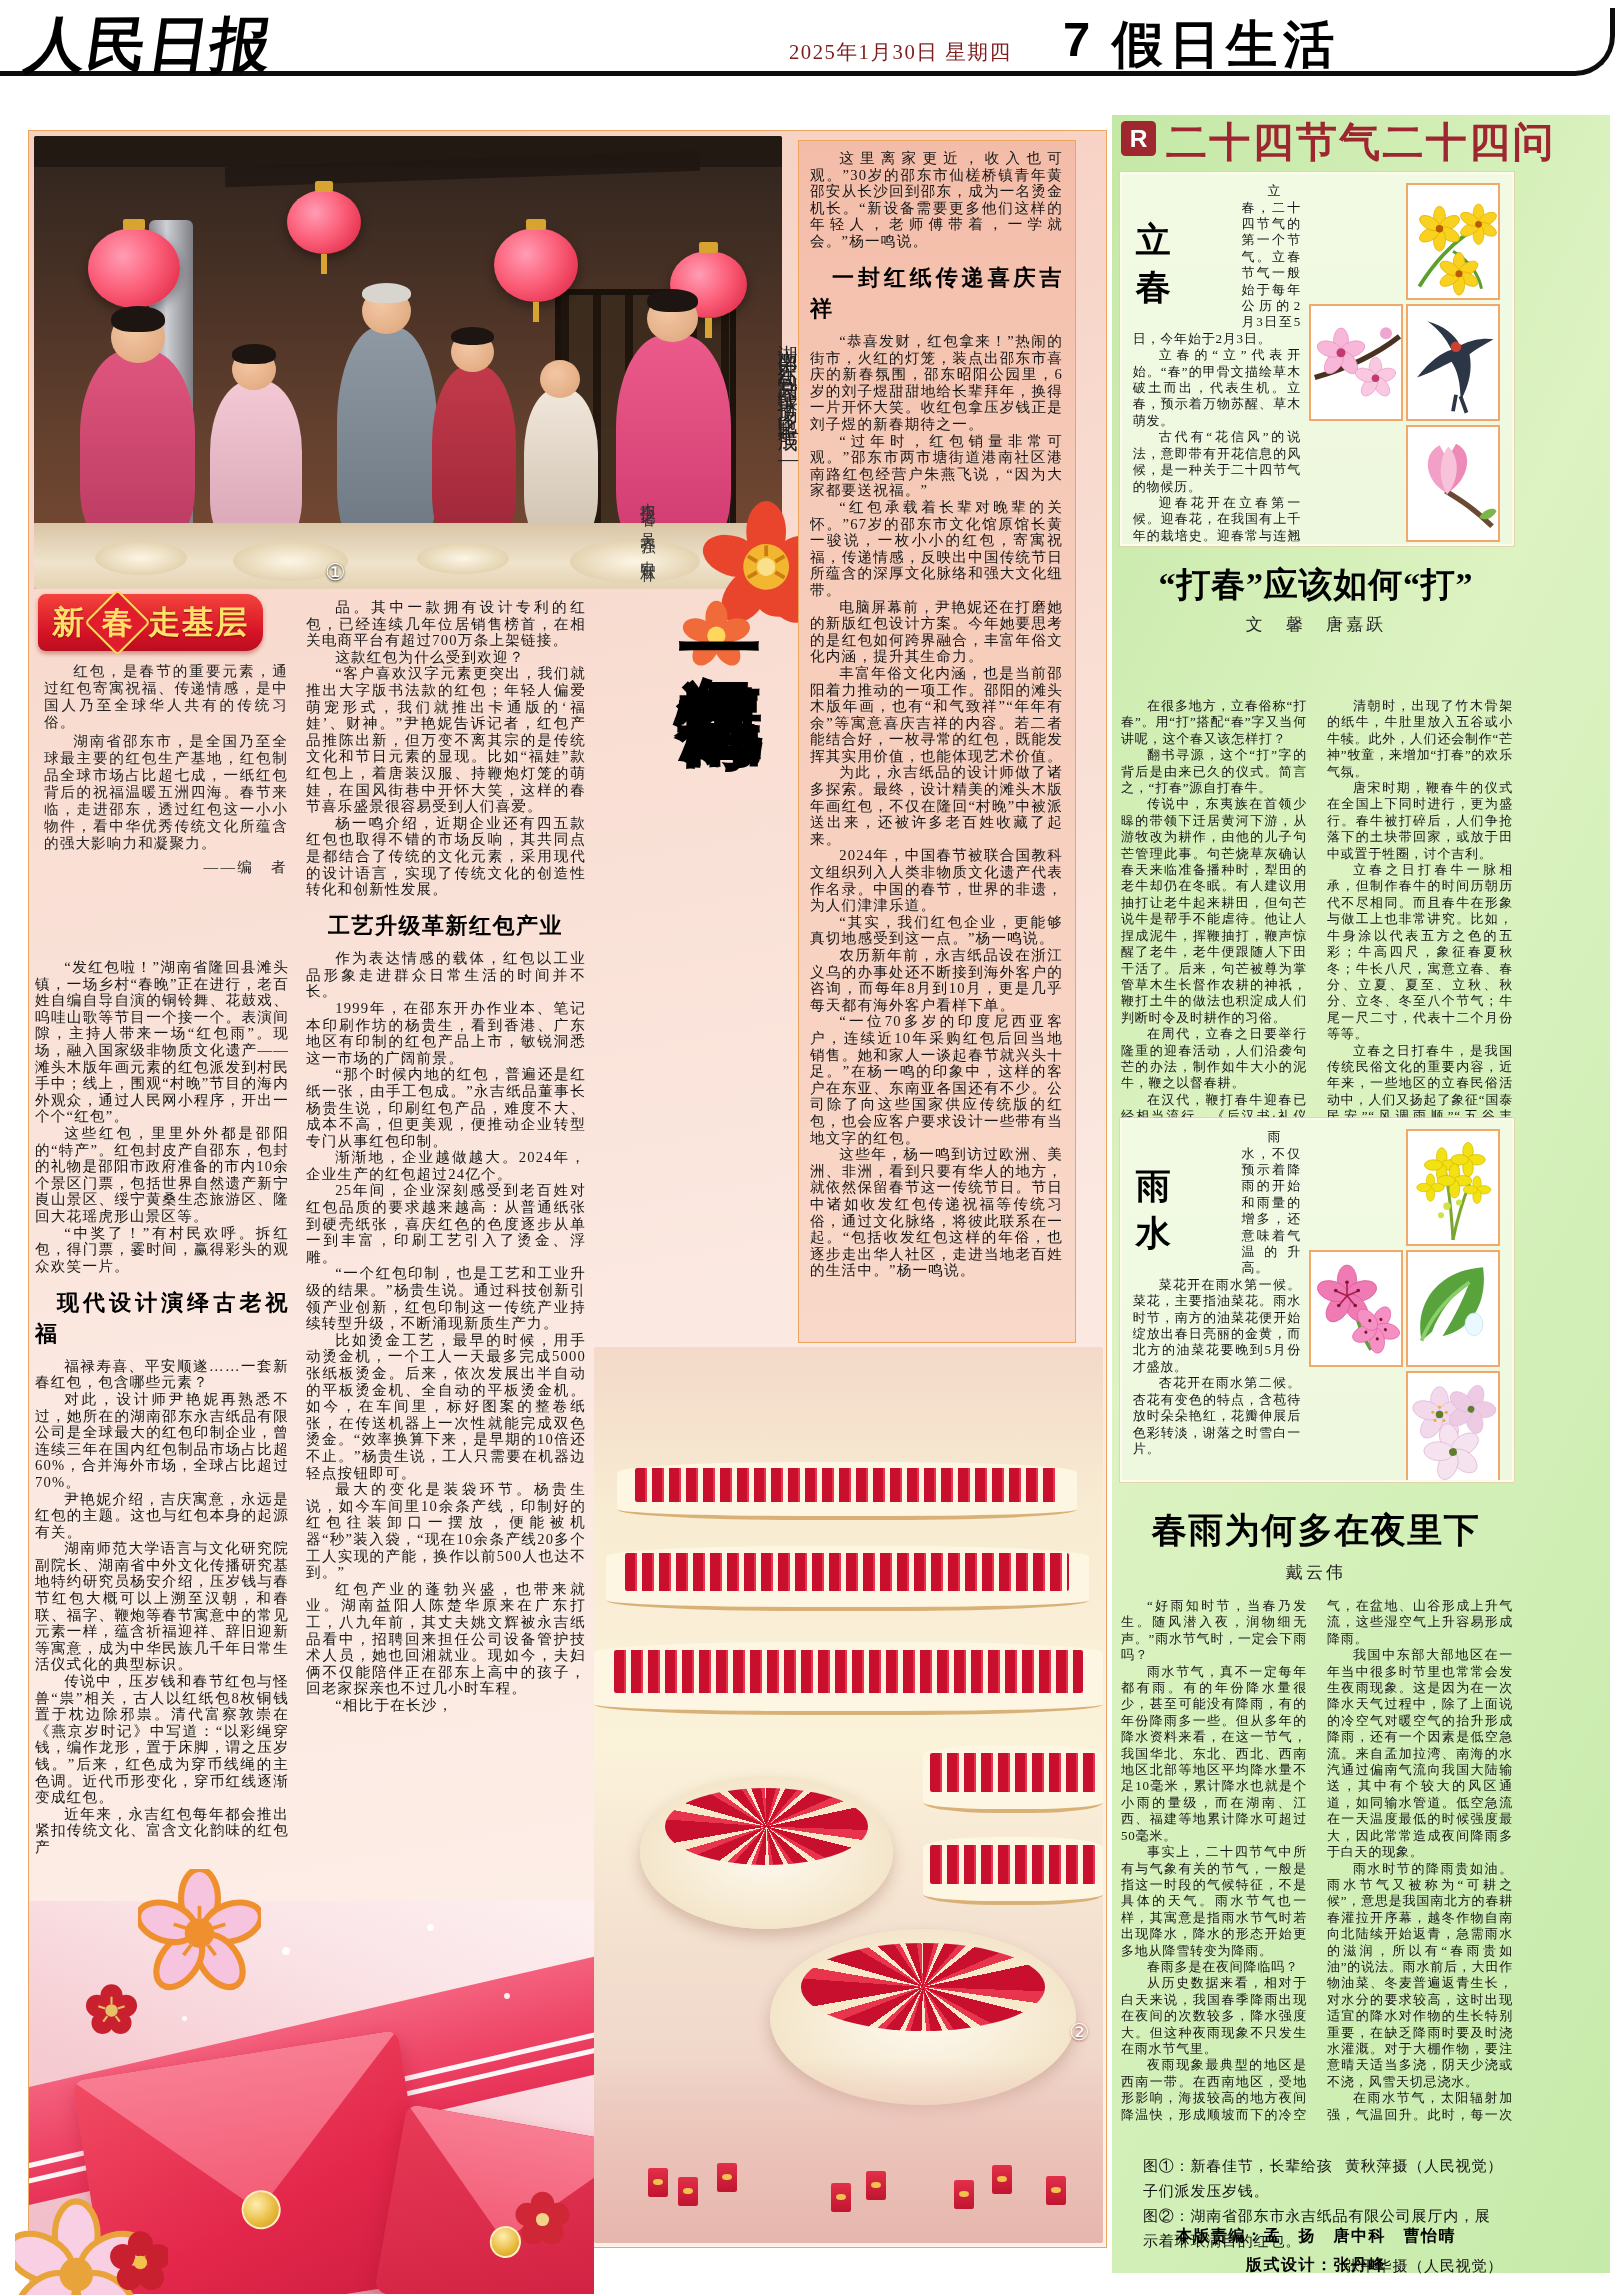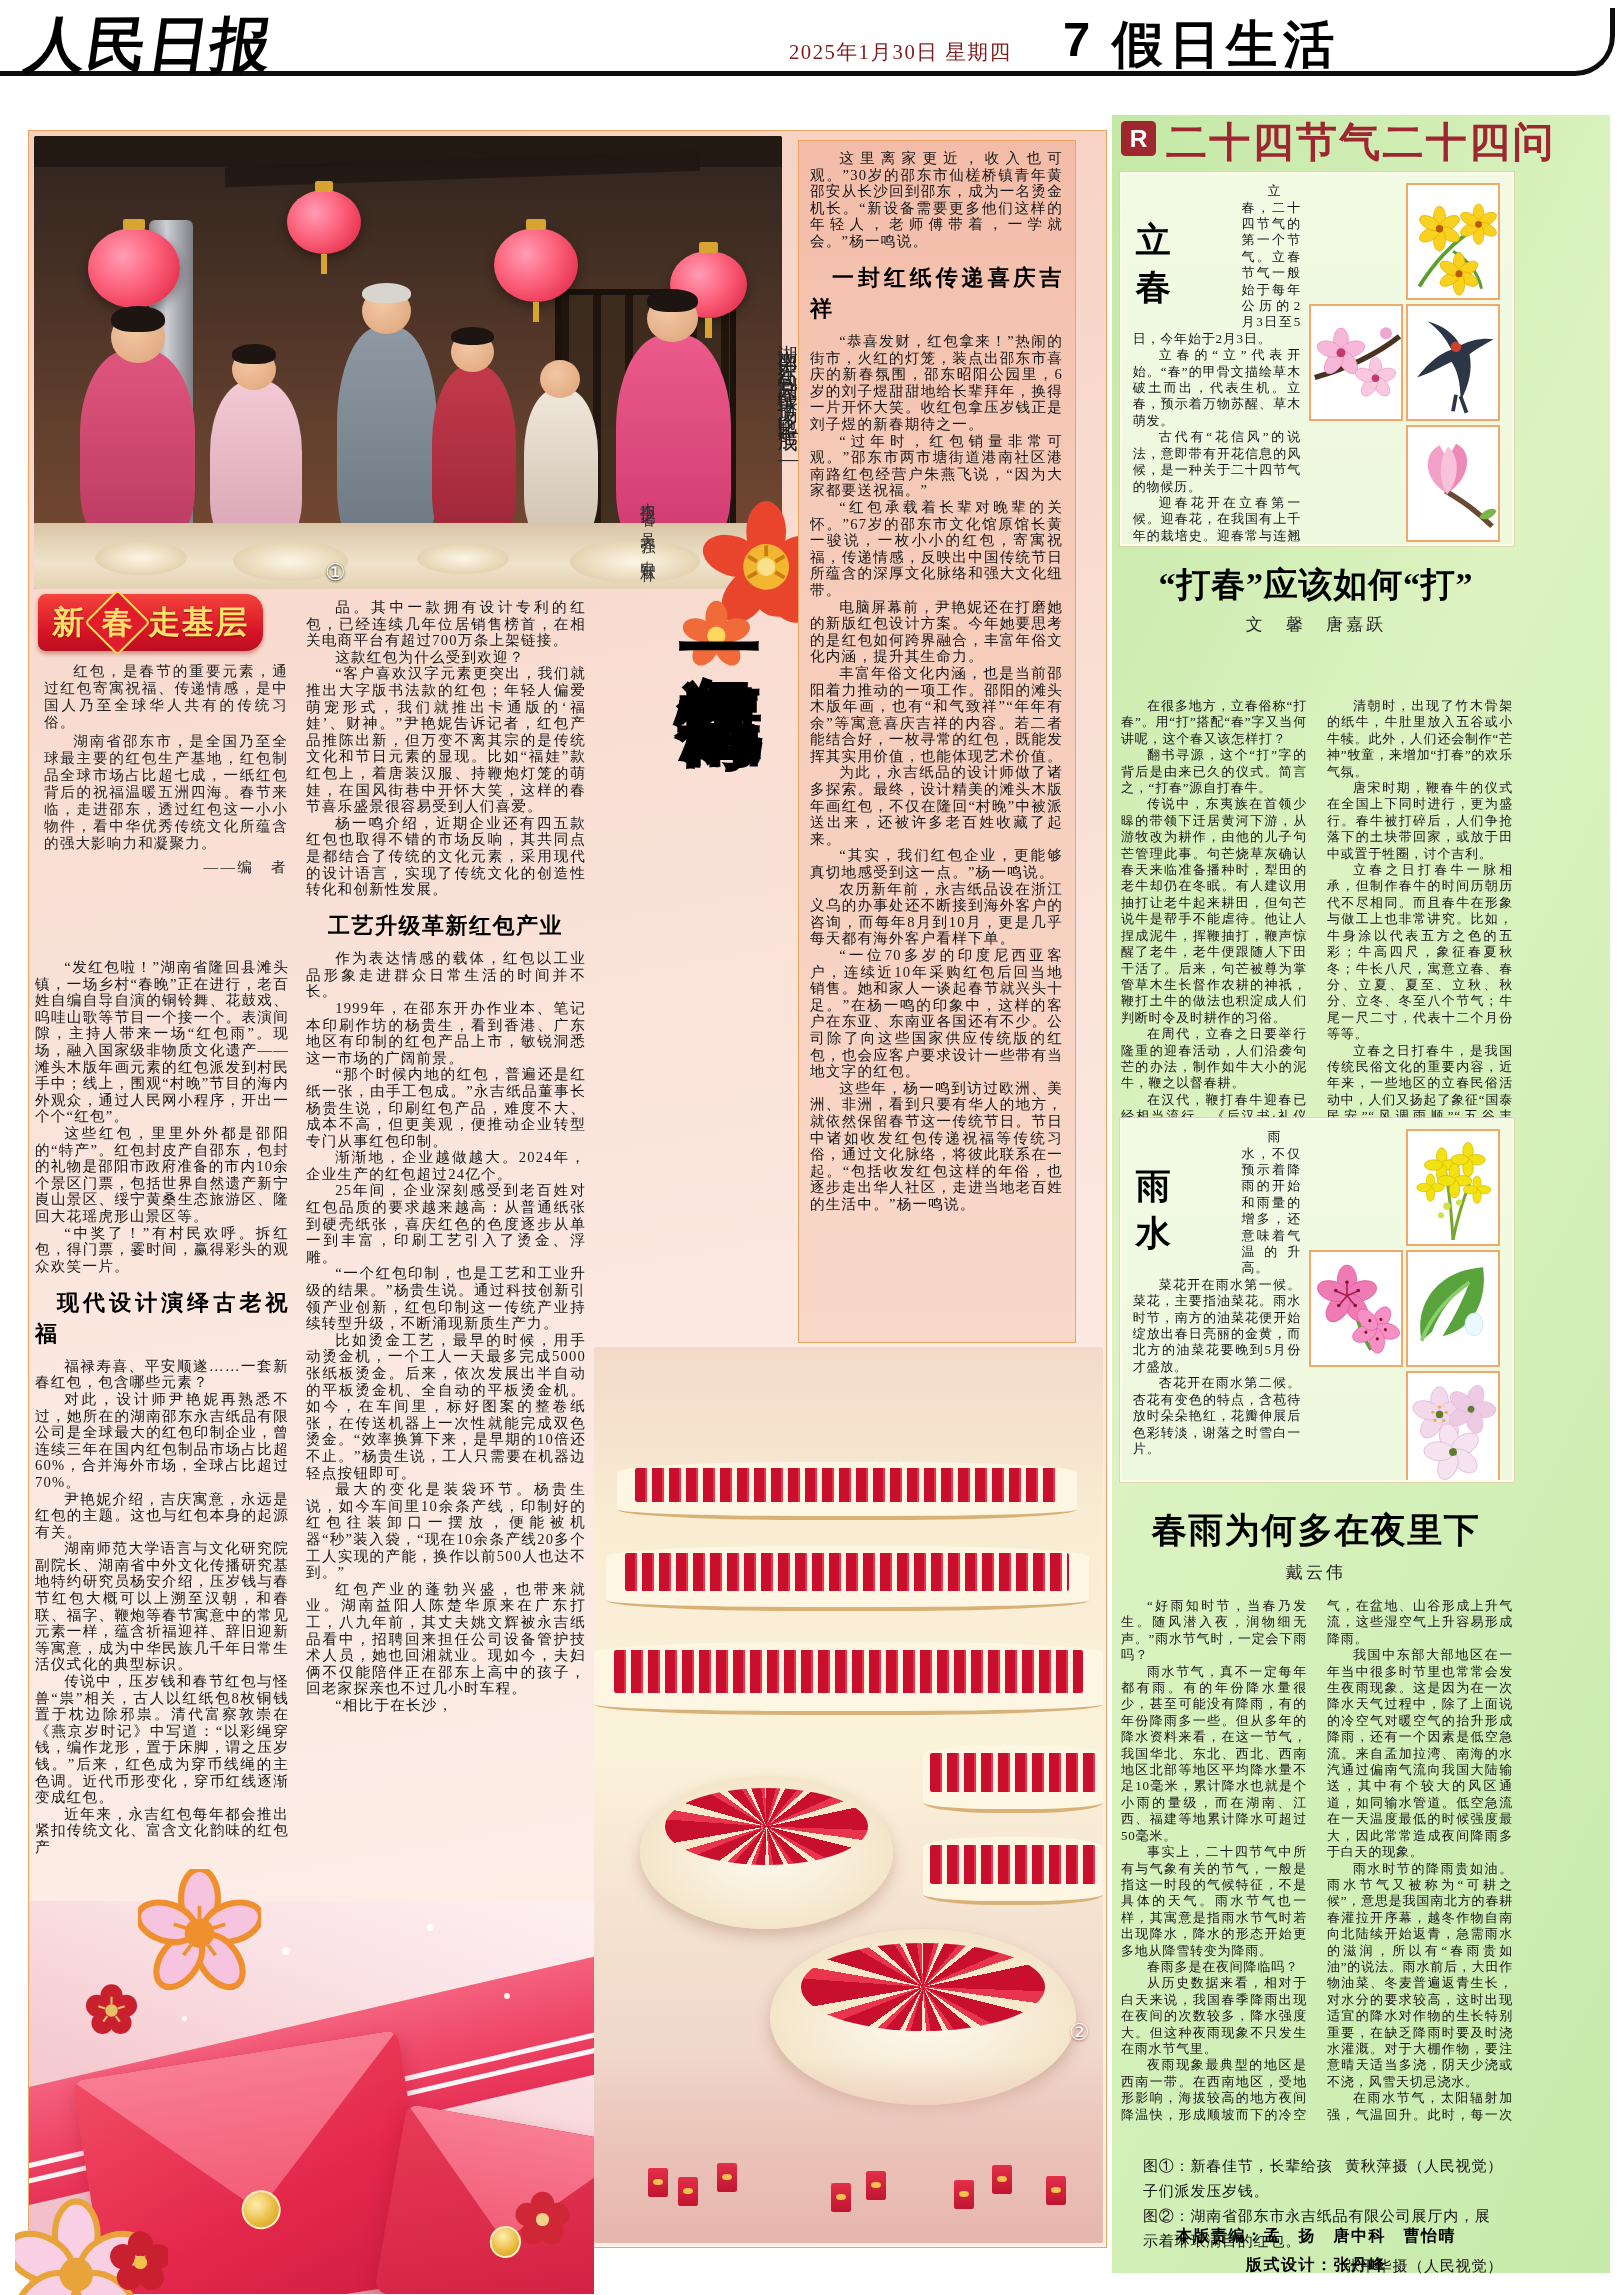--- a/index.html
+++ b/index.html
@@ -284,20 +284,21 @@
         <p>这里离家更近，收入也可观。”30岁的邵东市仙槎桥镇青年黄邵安从长沙回到邵东，成为一名烫金机长。“新设备需要更多他们这样的年轻人，老师傅带着，一学就会。”杨一鸣说。</p>
       </div>
     <div class="colhead">一封红纸传递喜庆吉祥</div>
     <div>
         <p>“恭喜发财，红包拿来！”热闹的街市，火红的灯笼，装点出邵东市喜庆的新春氛围，邵东昭阳公园里，6岁的刘子煜甜甜地给长辈拜年，换得一片开怀大笑。收红包拿压岁钱正是刘子煜的新春期待之一。</p>
         <p>“过年时，红包销量非常可观。”邵东市两市塘街道港南社区港南路红包经营户朱燕飞说，“因为大家都要送祝福。”</p>
         <p>“红包承载着长辈对晚辈的关怀。”67岁的邵东市文化馆原馆长黄一骏说，一枚小小的红包，寄寓祝福，传递情感，反映出中国传统节日所蕴含的深厚文化脉络和强大文化纽带。</p>
         <p>电脑屏幕前，尹艳妮还在打磨她的新版红包设计方案。今年她要思考的是红包如何跨界融合，丰富年俗文化内涵，提升其生命力。</p>
         <p>丰富年俗文化内涵，也是当前邵阳着力推动的一项工作。邵阳的滩头木版年画，也有“和气致祥”“年年有余”等寓意喜庆吉祥的内容。若二者能结合好，一枚寻常的红包，既能发挥其实用价值，也能体现艺术价值。</p>
         <p>为此，永吉纸品的设计师做了诸多探索。最终，设计精美的滩头木版年画红包，不仅在隆回“村晚”中被派送出来，还被许多老百姓收藏了起来。</p>
+        <p>2024年，中国春节被联合国教科文组织列入人类非物质文化遗产代表作名录。中国的春节，世界的非遗，为人们津津乐道。</p>
         <p>“其实，我们红包企业，更能够真切地感受到这一点。”杨一鸣说。</p>
         <p>农历新年前，永吉纸品设在浙江义乌的办事处还不断接到海外客户的咨询，而每年8月到10月，更是几乎每天都有海外客户看样下单。</p>
         <p>“一位70多岁的印度尼西亚客户，连续近10年采购红包后回当地销售。她和家人一谈起春节就兴头十足。”在杨一鸣的印象中，这样的客户在东亚、东南亚各国还有不少。公司除了向这些国家供应传统版的红包，也会应客户要求设计一些带有当地文字的红包。</p>
         <p>这些年，杨一鸣到访过欧洲、美洲、非洲，看到只要有华人的地方，就依然保留春节这一传统节日。节日中诸如收发红包传递祝福等传统习俗，通过文化脉络，将彼此联系在一起。“包括收发红包这样的年俗，也逐步走出华人社区，走进当地老百姓的生活中。”杨一鸣说。</p>
       </div>
   </div>
 
   <div class="abs vtxt eyebrow">湖南邵东红包制品全球市场占比超七成——</div>
   <div class="abs vtxt vtitle">一包祝福寄温情</div>
   <div class="abs vtxt vreporter">本报记者　吴齐强　申智林</div>

